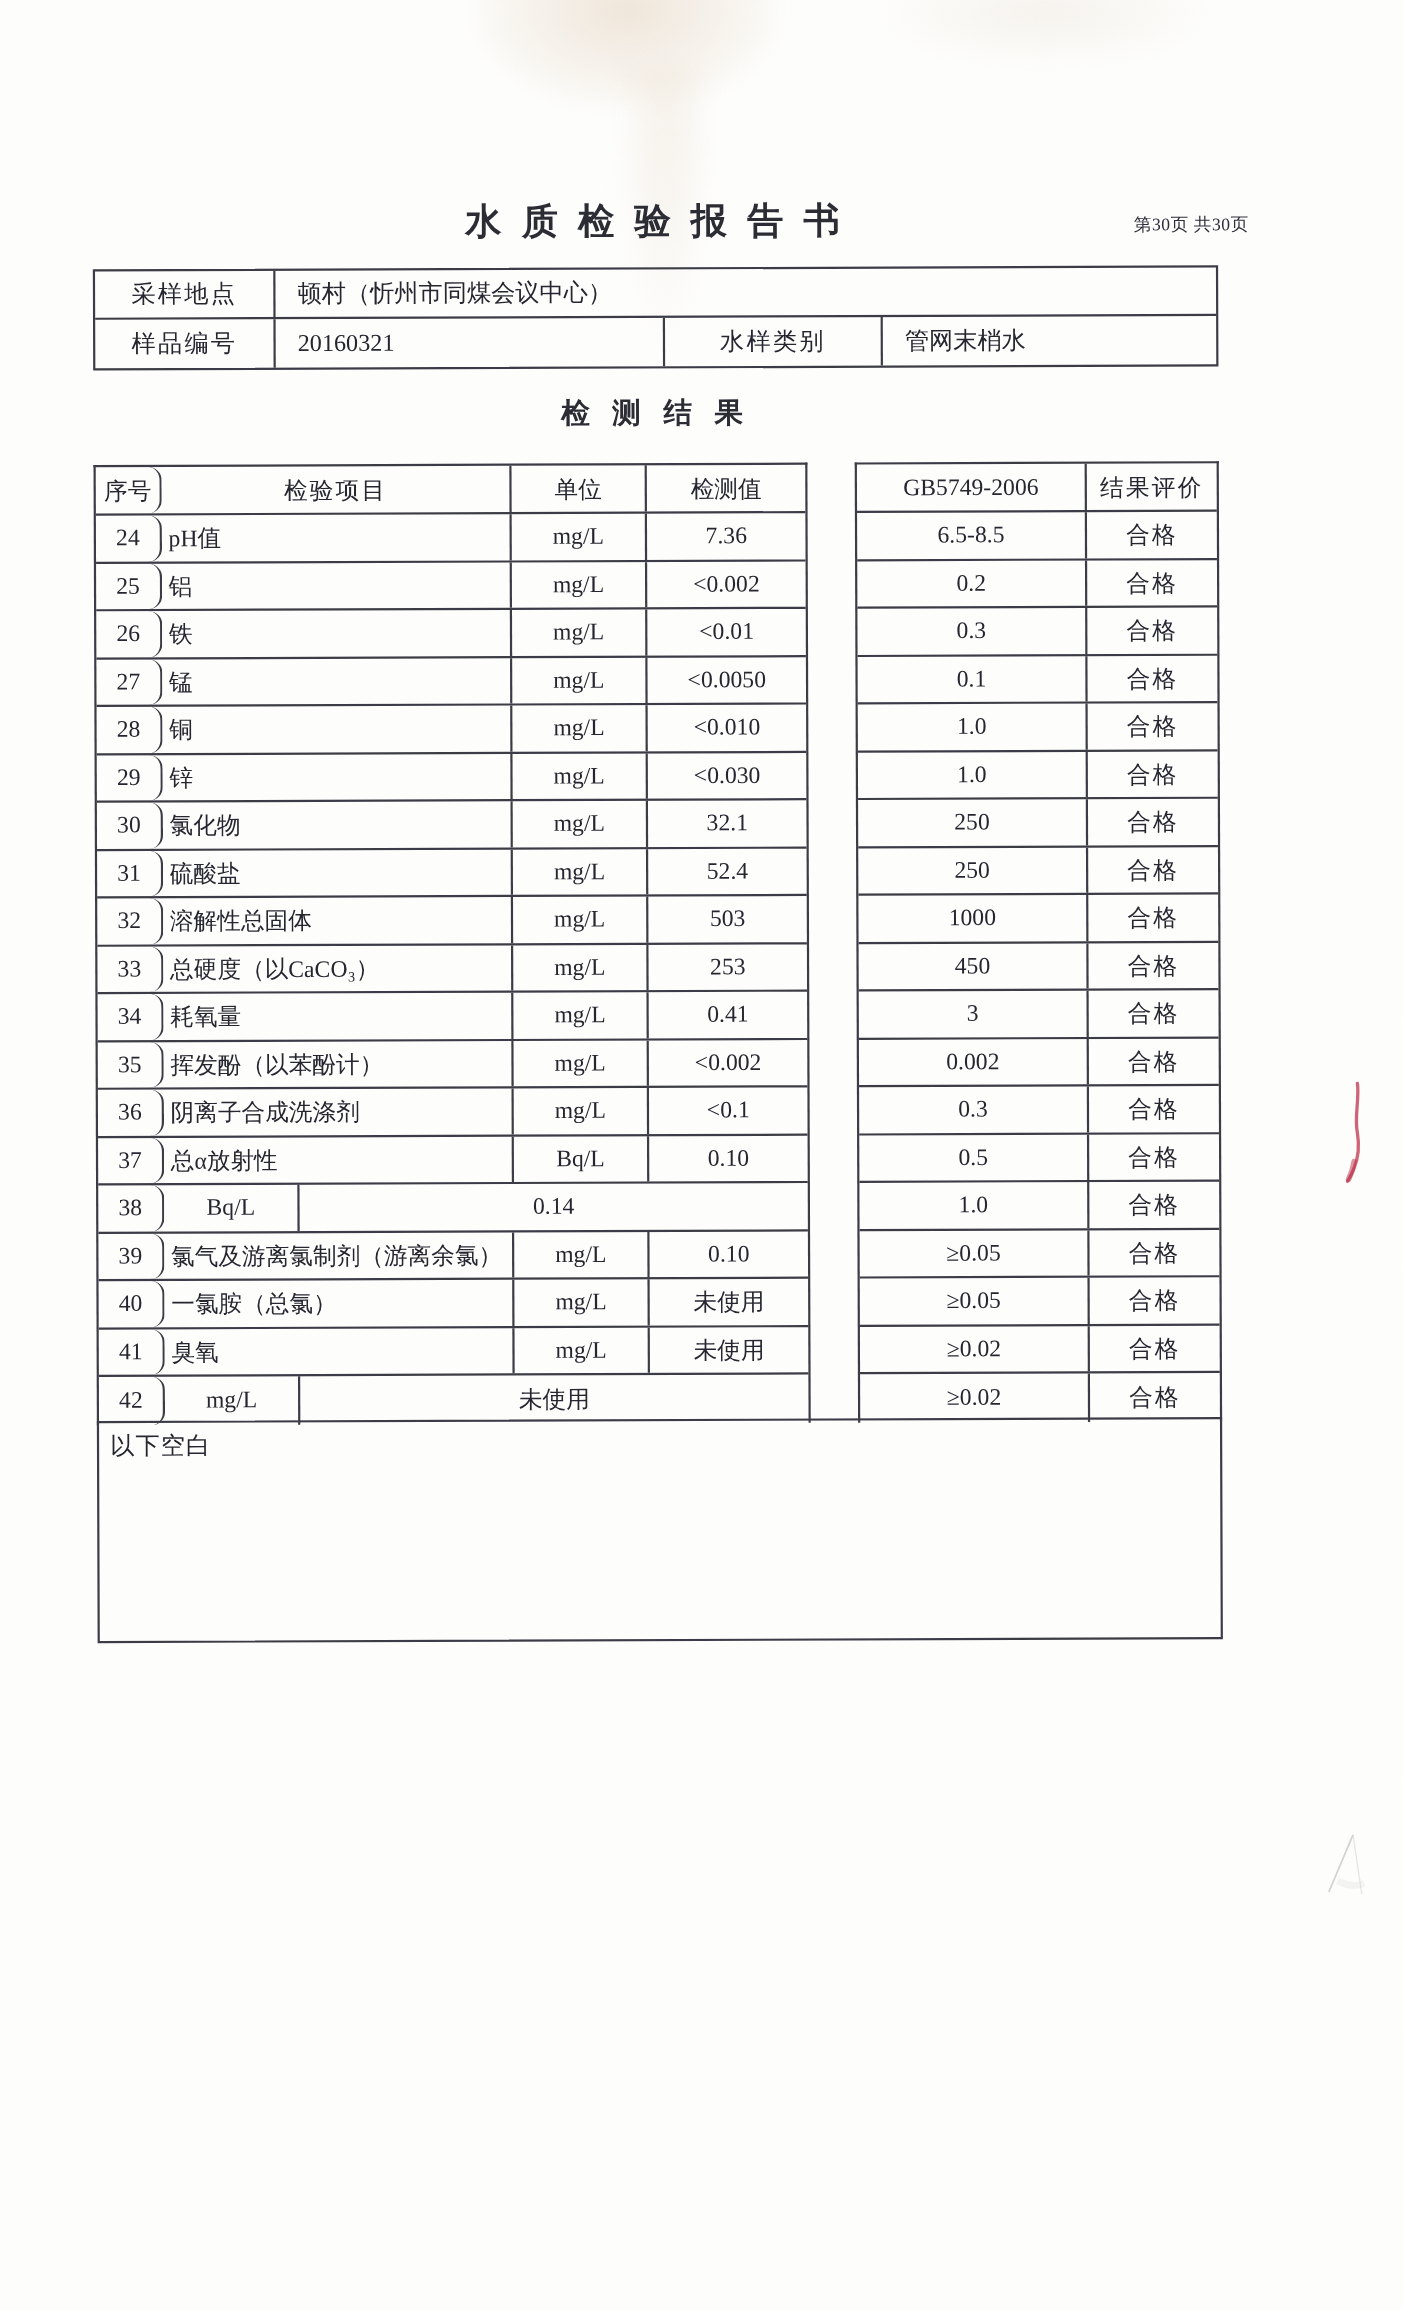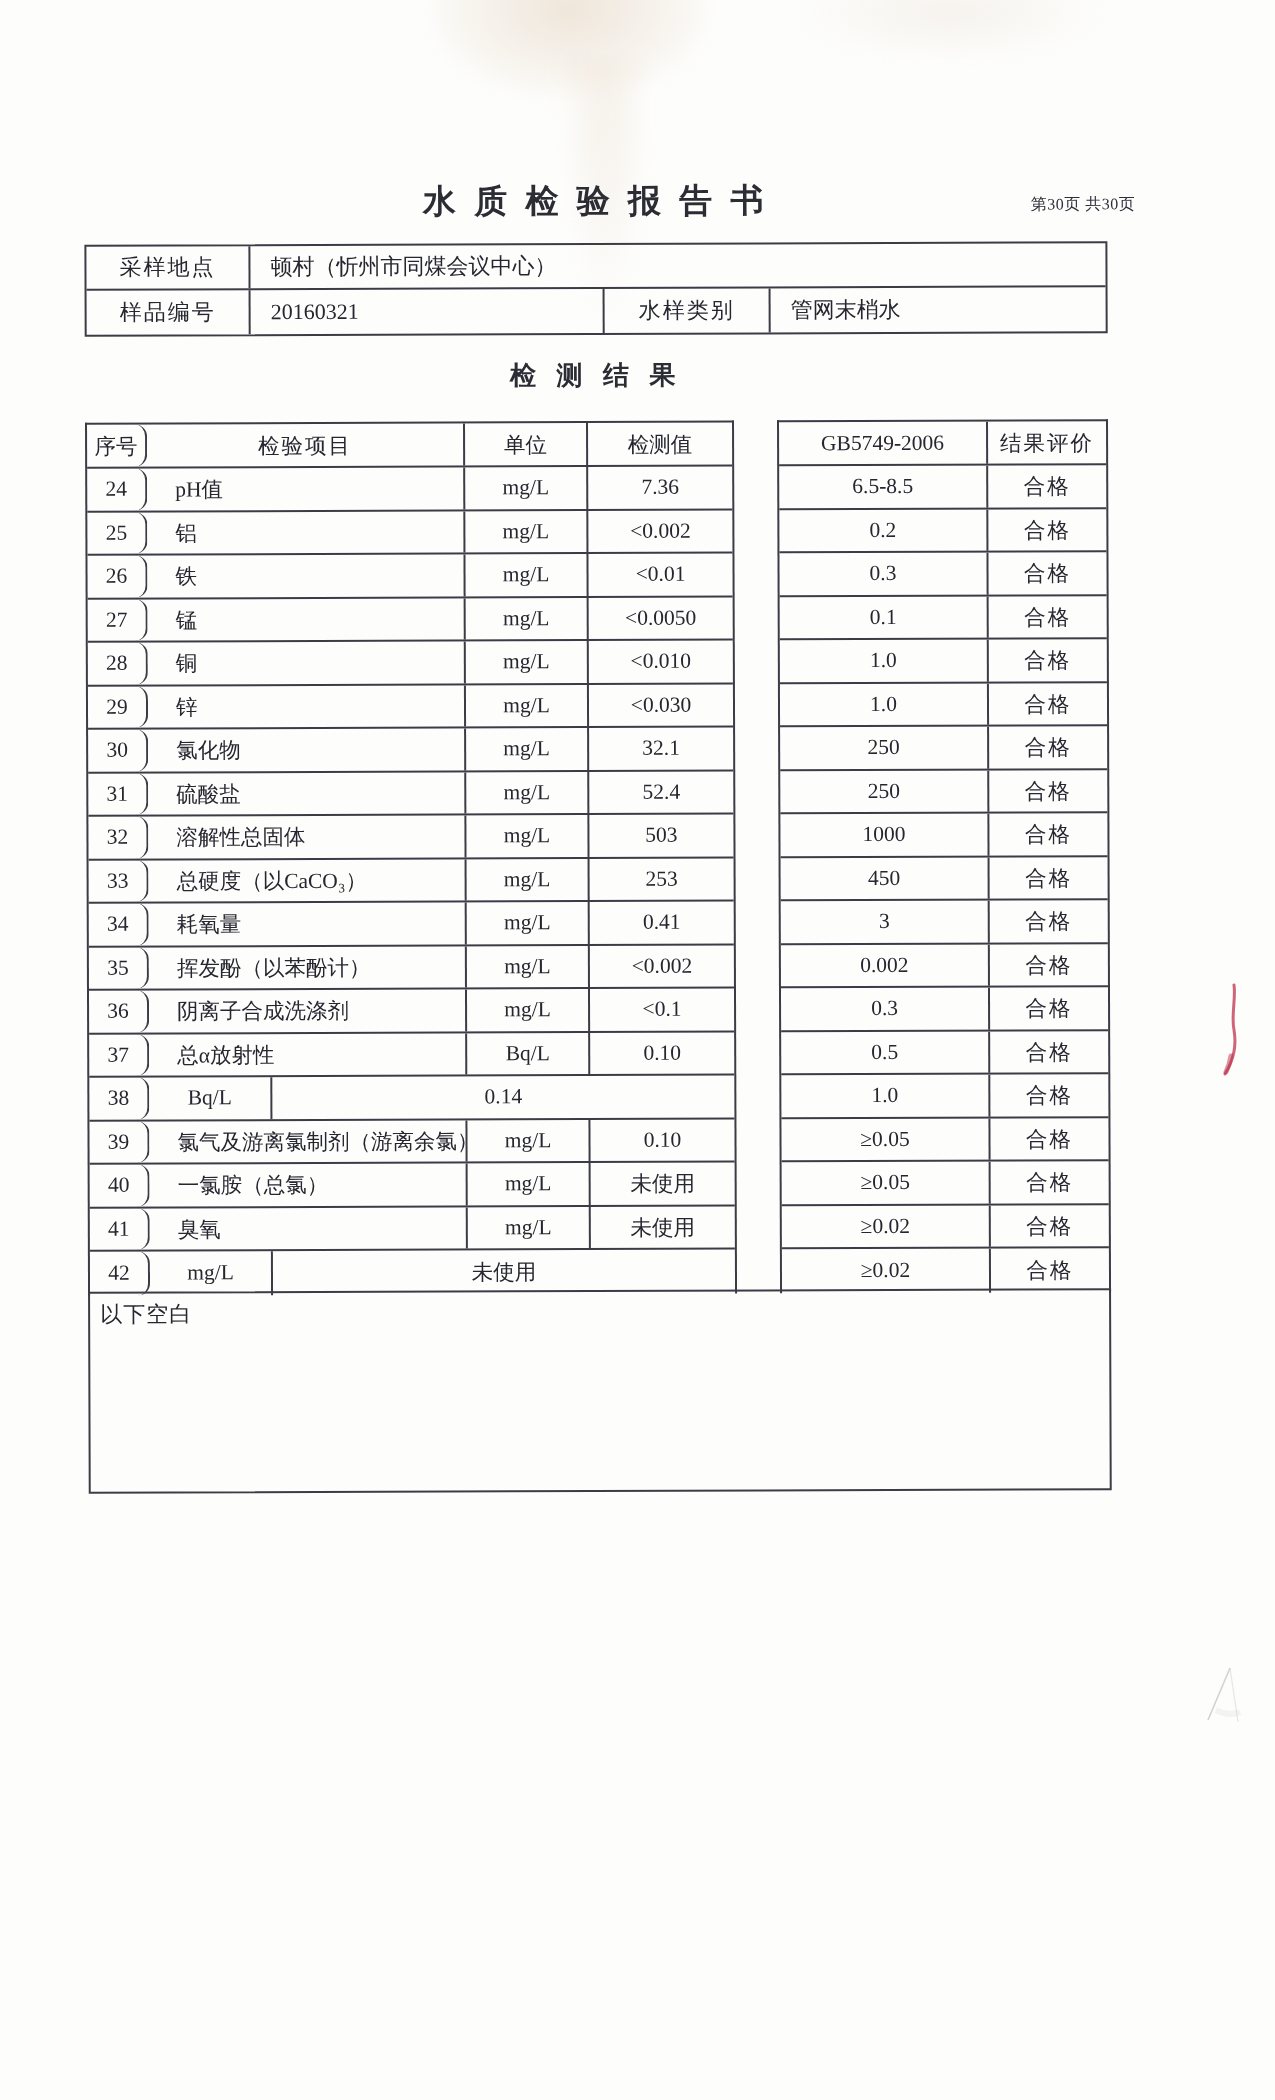--- a/index.html
+++ b/index.html
@@ -73,21 +73,21 @@
   .sub-gap{width:43px;}
   .sub-right{width:331px;}
   .trow{display:flex;height:43.5px;border-bottom:2px solid var(--line);box-sizing:border-box;}
   .trow:last-child{border-bottom:none;}
   .trow.thead{height:44px;font-size:22px;}
   .c{display:flex;align-items:center;justify-content:center;
      box-sizing:border-box;border-right:2px solid var(--line);
      font-size:21.5px;white-space:nowrap;overflow:visible;}
   .c:last-child{border-right:none;}
   .col-no{width:60px;border-radius:12px;}
-  .col-item{width:318px;justify-content:flex-start;padding-left:28px;}
+  .col-item{width:318px;justify-content:flex-start;padding-left:6px;}
   .trow.thead .col-item{justify-content:center;padding-left:0;letter-spacing:2px;}
   .col-unit{width:123px;}
   .col-val{flex:1;}
   .col-std{width:209px;}
   .col-eval{flex:1;letter-spacing:2px;}
 
   
   .blank-box{
     position:absolute;top:1290px;left:0;width:1023px;height:202px;
     border:2px solid var(--line);box-sizing:border-box;
@@ -113,21 +113,21 @@
     <div class="page-info">第30页 共30页</div>
 
     <div class="sample-table">
       <div class="s-row first">
         <div class="s-cell s-label">采样地点</div>
         <div class="s-cell s-value" style="flex:1">顿村（忻州市同煤会议中心）</div>
       </div>
       <div class="s-row">
         <div class="s-cell s-label">样品编号</div>
         <div class="s-cell s-value" style="width:354px">20160321</div>
-        <div class="s-cell" style="width:166px;justify-content:center;letter-spacing:2px">水样类别</div>
+        <div class="s-cell" style="width:198px;justify-content:center;letter-spacing:2px">水样类别</div>
         <div class="s-cell s-value" style="flex:1">管网末梢水</div>
       </div>
     </div>
 
     <div class="section-title">检 测 结 果</div>
 
     <div class="results">
       <div class="sub-table sub-left">
         <div class="trow thead">
           <div class="c col-no">序号</div>

